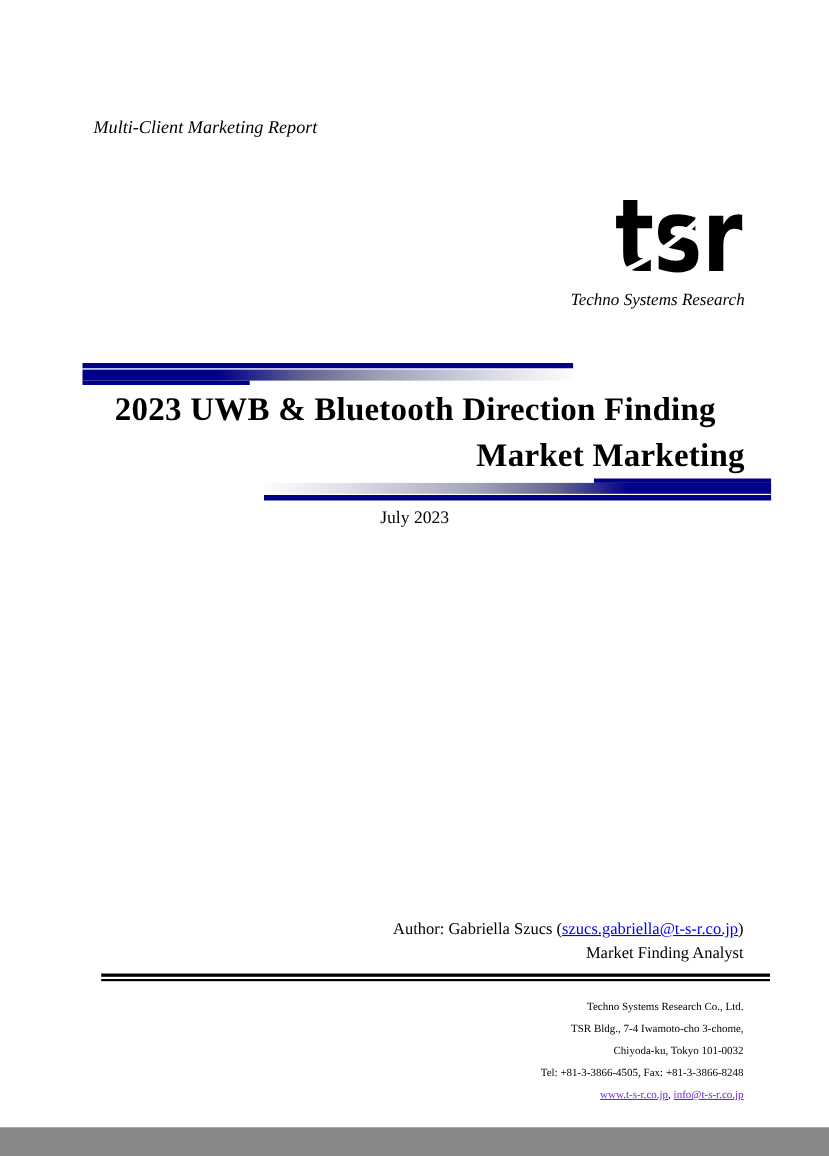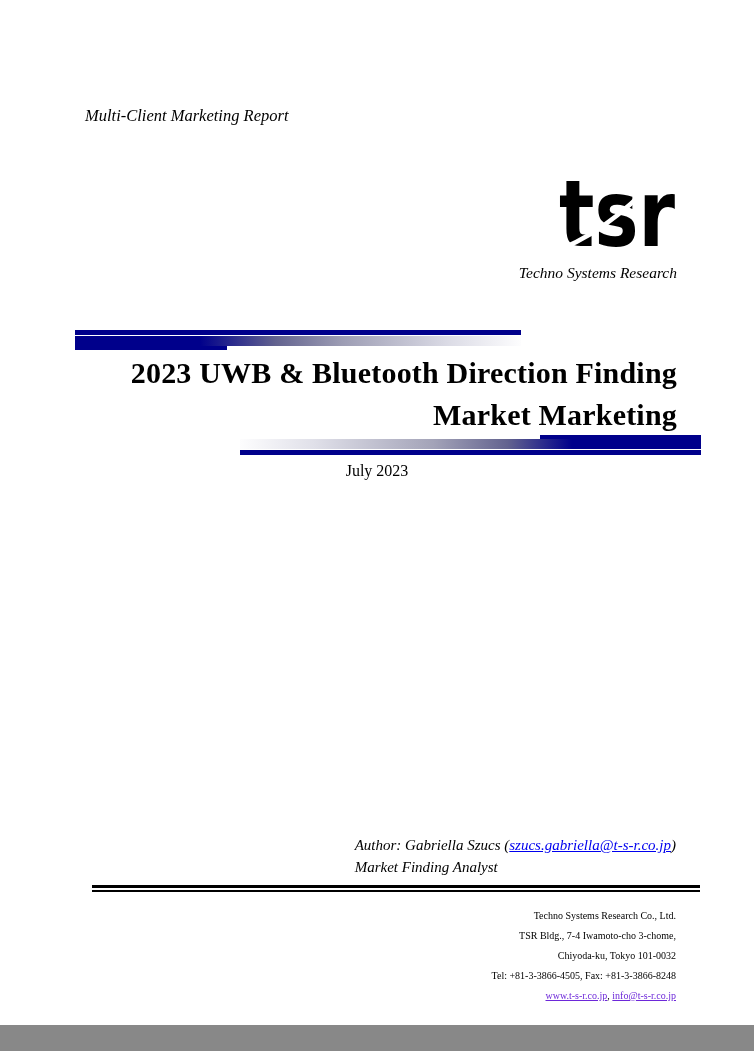--- a/index.html
+++ b/index.html
@@ -53,37 +53,37 @@
   .bar .gap { height: 1px; background: #fff; }
 
   .title-block {
     position: absolute;
     left: 78px; right: 77px; top: 352px;
     font-weight: bold;
     font-size: 30px;
     line-height: 42px;
     letter-spacing: 0.2px;
   }
-  .title-line1 { text-align: right; white-space: nowrap; }
+  .title-line1 { text-align: center; white-space: nowrap; }
   .title-line2 { text-align: right; white-space: nowrap; }
 
   .report-date {
     position: absolute;
     left: 0; right: 0; top: 462px;
     text-align: center;
     font-size: 16px;
   }
 
   .author-block {
     position: absolute;
     right: 78px; top: 834px;
+    text-align: right;
     font-size: 15px;
     line-height: 22px;
     white-space: nowrap;
-    font-style: italic;
   }
   .author-block a {
     color: #0000EE;
     text-decoration: underline;
     cursor: pointer;
   }
 
   .double-rule {
     position: absolute;
     left: 92px; top: 885px;

